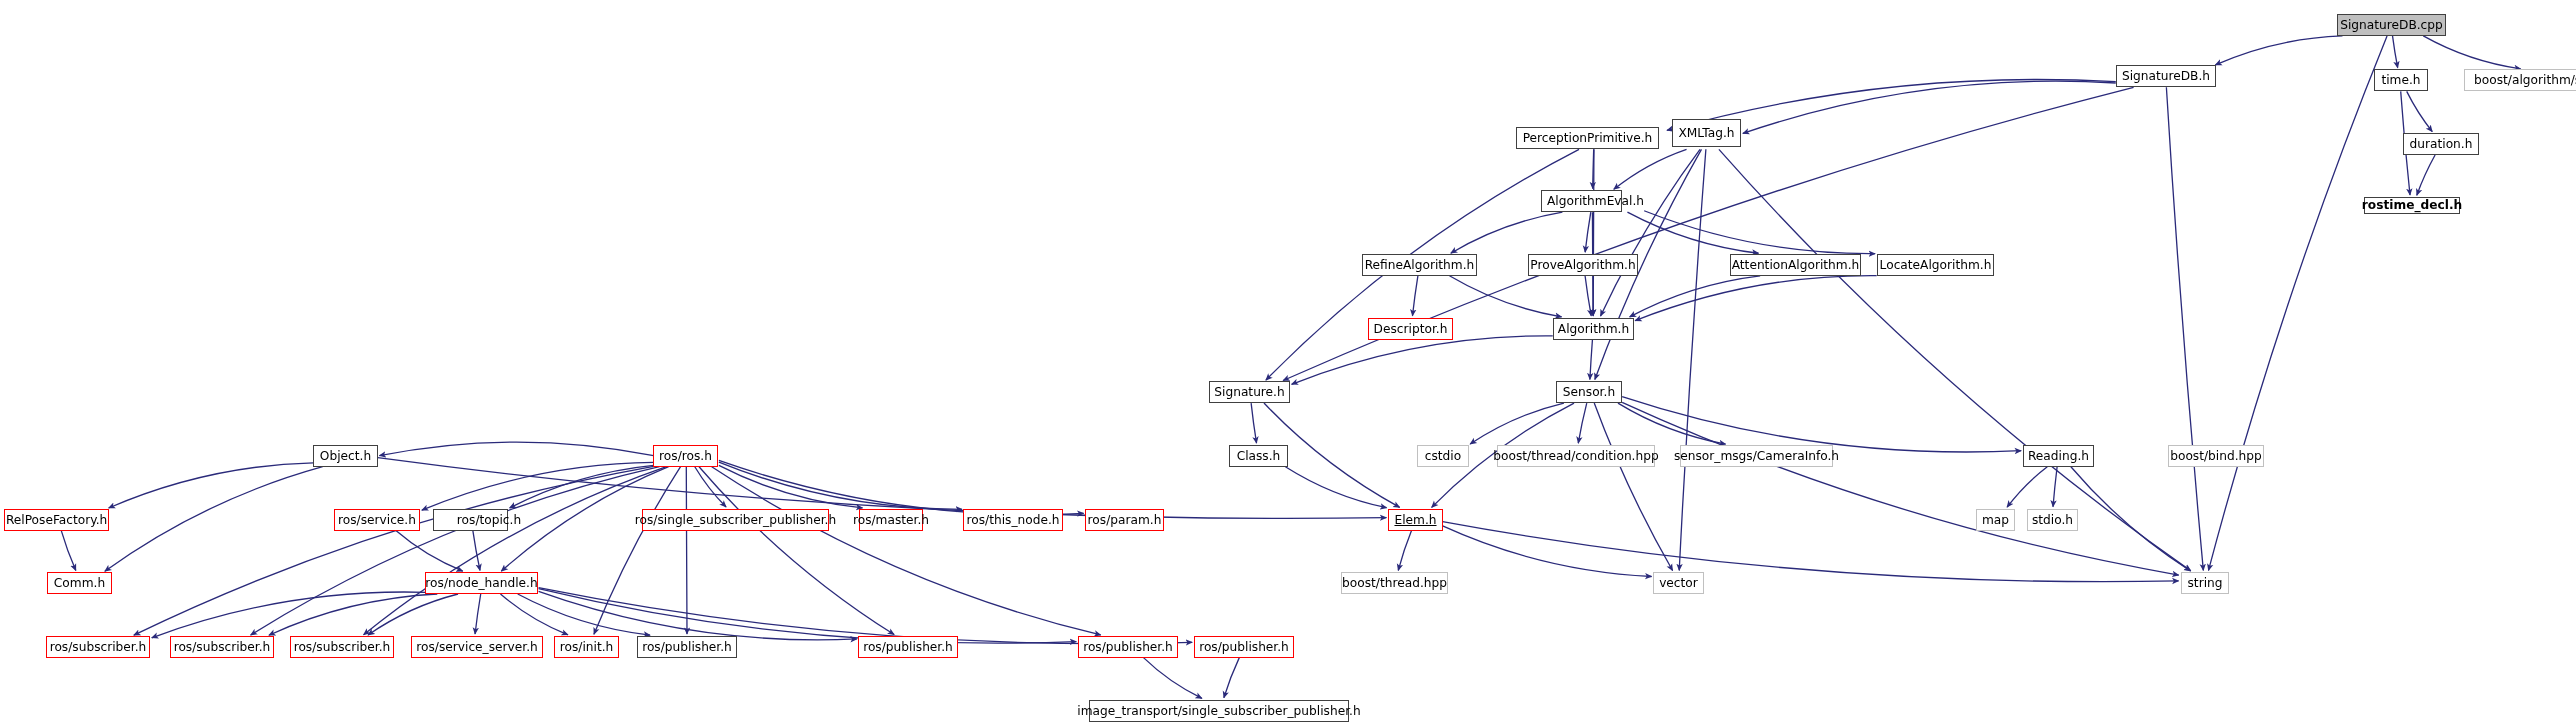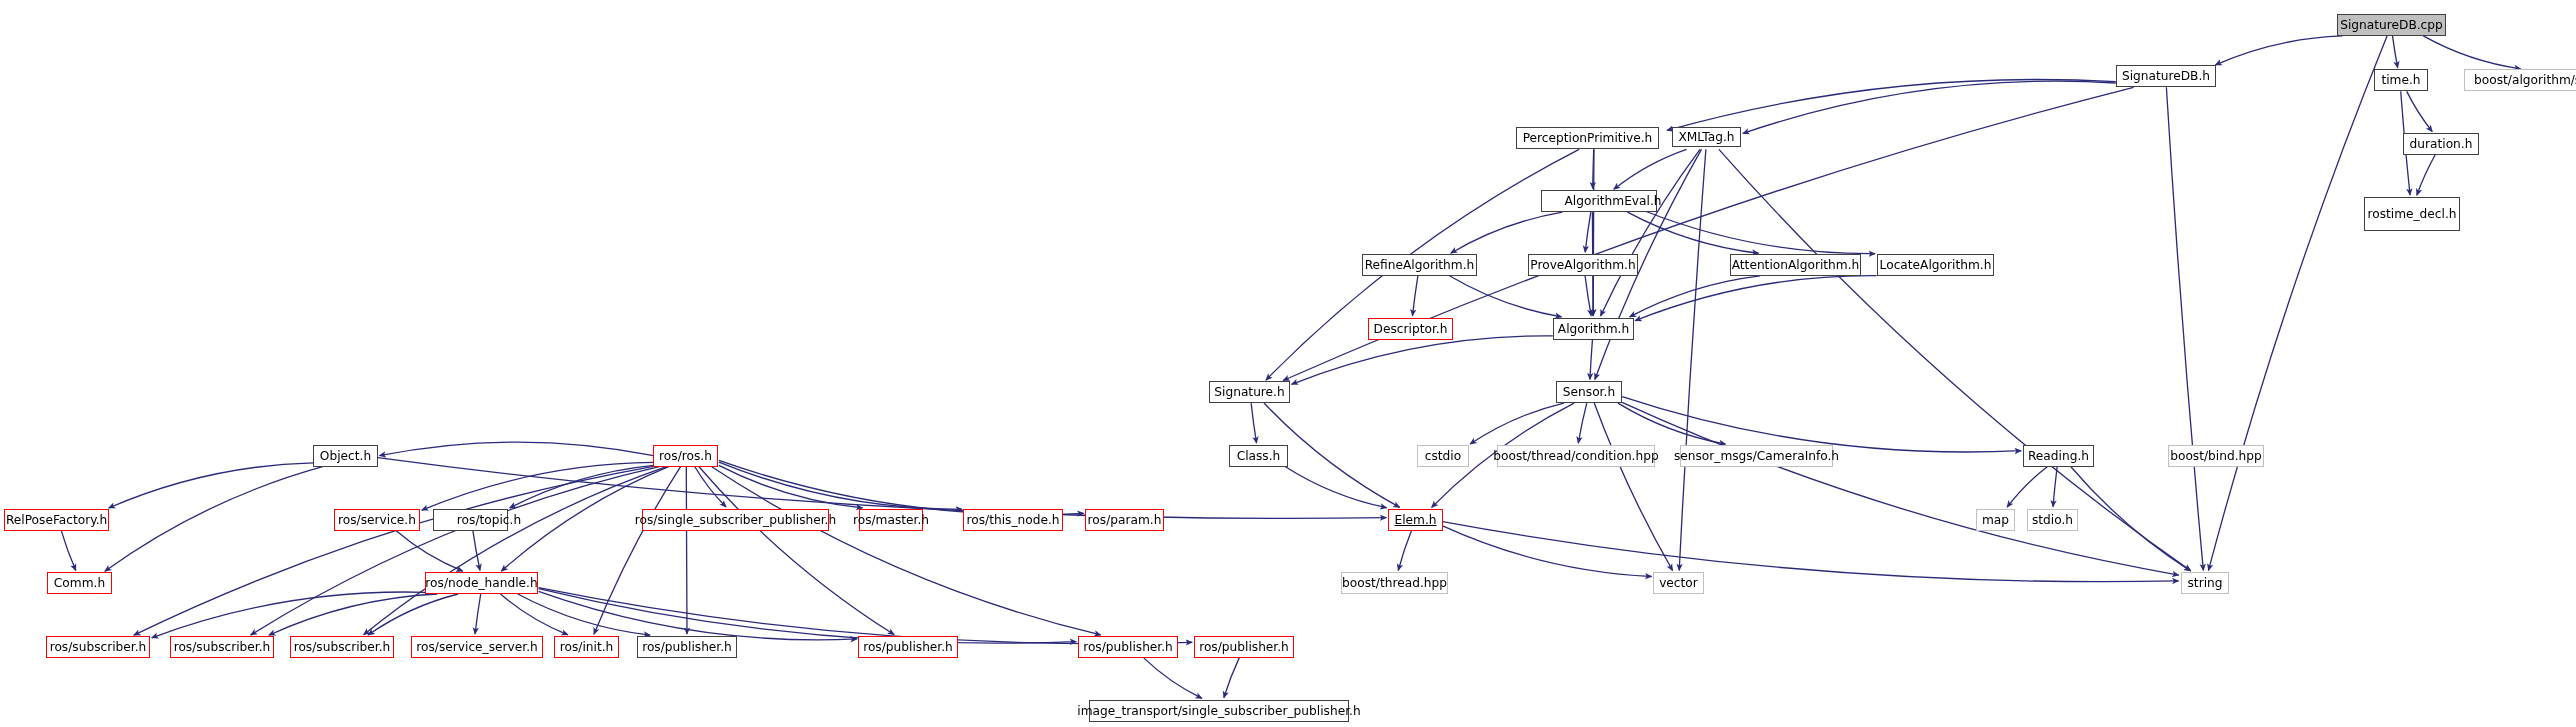--- a/index.html
+++ b/index.html
@@ -113,33 +113,33 @@
       </div>
       <div class="node n-thick" style="left: 2374px; top: 69px; width: 54px; height: 22px;">
         <span>time.h</span>
       </div>
       <div class="node n-grey" style="left: 2464px; top: 69px; width: 183px; height: 22px;">
         <span>boost/algorithm/string.hpp</span>
       </div>
       <div class="node n-thick" style="left: 2403px; top: 133px; width: 76px; height: 22px;">
         <span>duration.h</span>
       </div>
-      <div class="node n-thick" style="left: 2364px; top: 197px; width: 96px; height: 34px;">
+      <div class="node n-thick" style="left: 2364px; top: 197px; width: 96px; height: 17px; font-weight: bold;">
         <span>rostime_decl.h</span>
       </div>
       <div class="node n-thick" style="left: 2116px; top: 65px; width: 100px; height: 22px;">
         <span>SignatureDB.h</span>
       </div>
       <div class="node n-thick" style="left: 1516px; top: 127px; width: 143px; height: 22px;">
         <span>PerceptionPrimitive.h</span>
       </div>
-      <div class="node n-thick" style="left: 1672px; top: 127px; width: 69px; height: 20px;">
+      <div class="node n-thick" style="left: 1672px; top: 119px; width: 69px; height: 28px;">
         <span>XMLTag.h</span>
       </div>
-      <div class="node n-thick" style="left: 1541px; top: 190px; width: 116px; height: 22px; padding-left: 28px;">
+      <div class="node n-thick" style="left: 1541px; top: 190px; width: 81px; height: 22px; padding-left: 28px;">
         <span>AlgorithmEval.h</span>
       </div>
       <div class="node n-thick" style="left: 1362px; top: 254px; width: 115px; height: 22px;">
         <span>RefineAlgorithm.h</span>
       </div>
       <div class="node n-thick" style="left: 1528px; top: 254px; width: 110px; height: 22px;">
         <span>ProveAlgorithm.h</span>
       </div>
       <div class="node n-thick" style="left: 1730px; top: 254px; width: 131px; height: 22px;">
         <span>AttentionAlgorithm.h</span>

